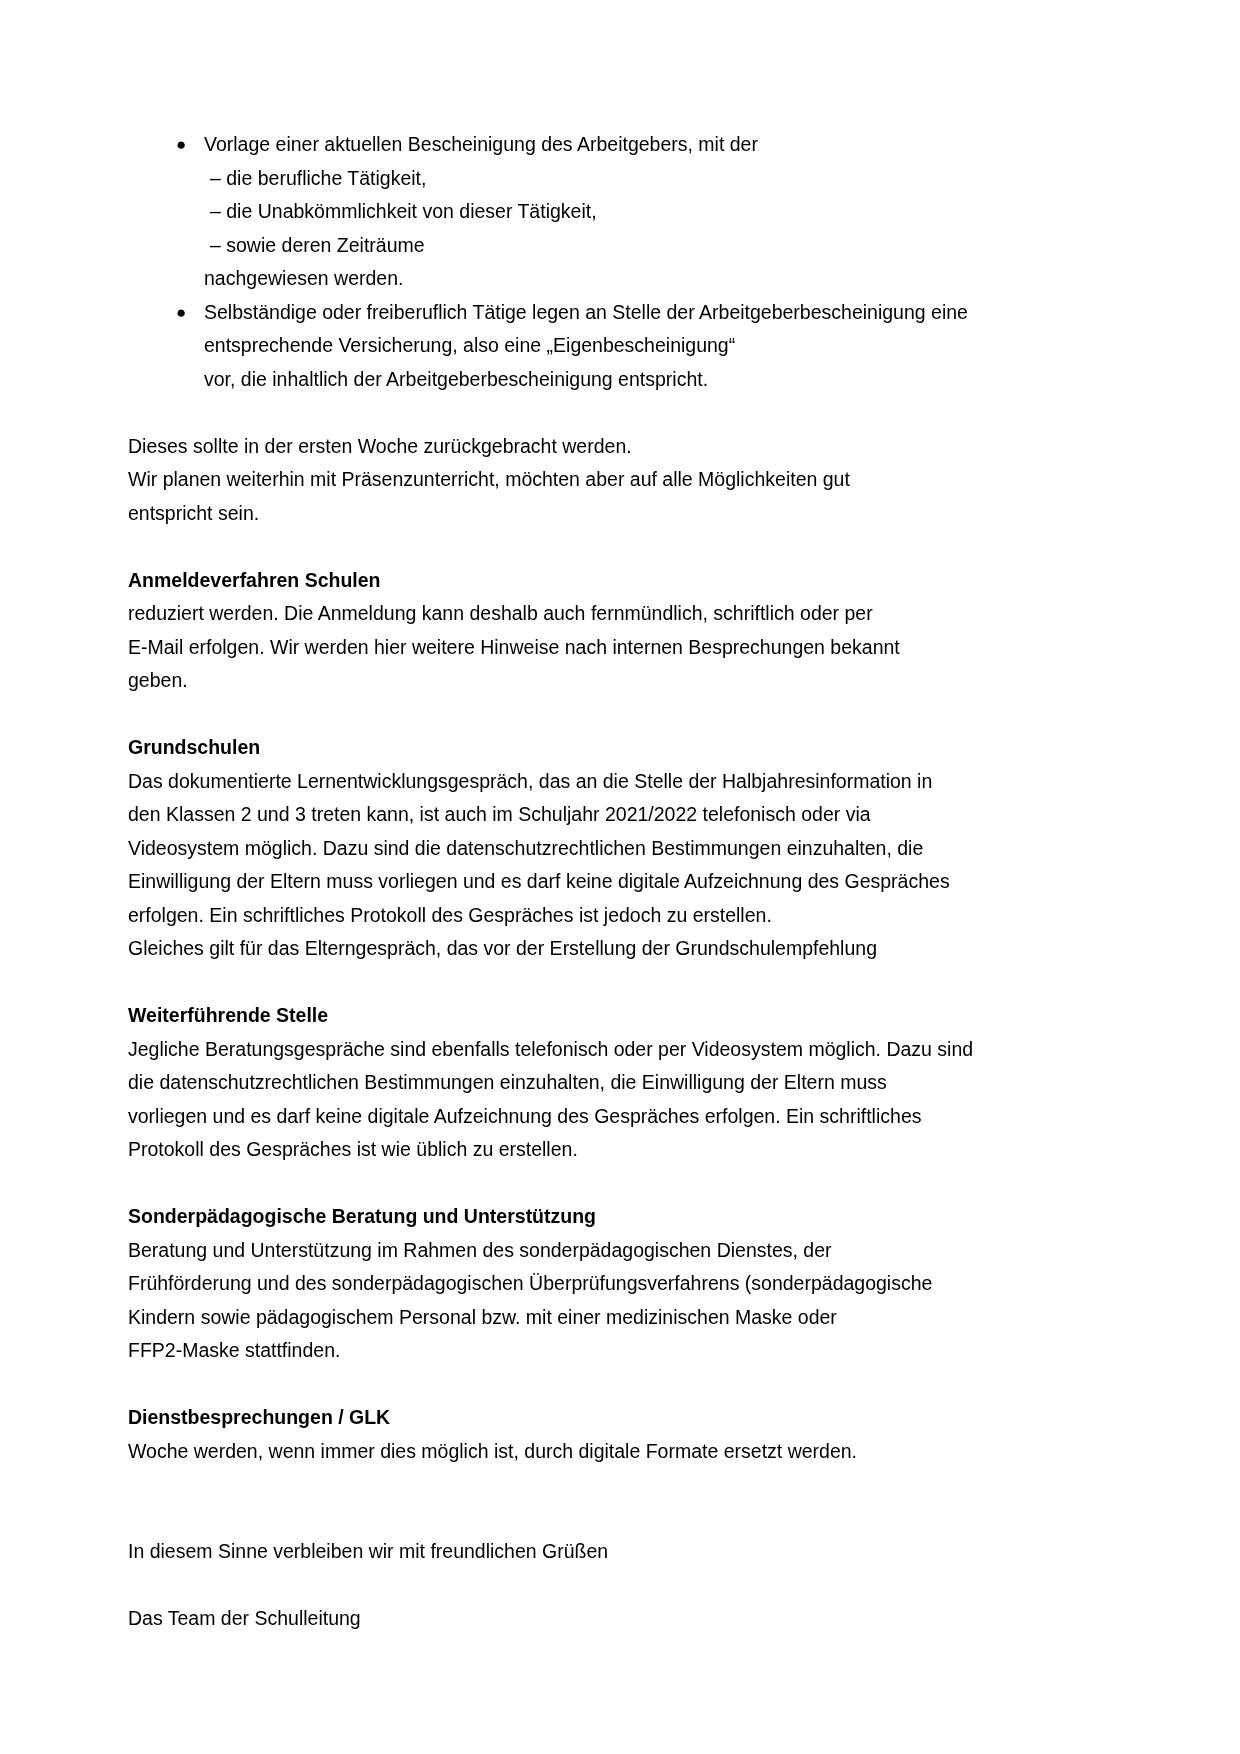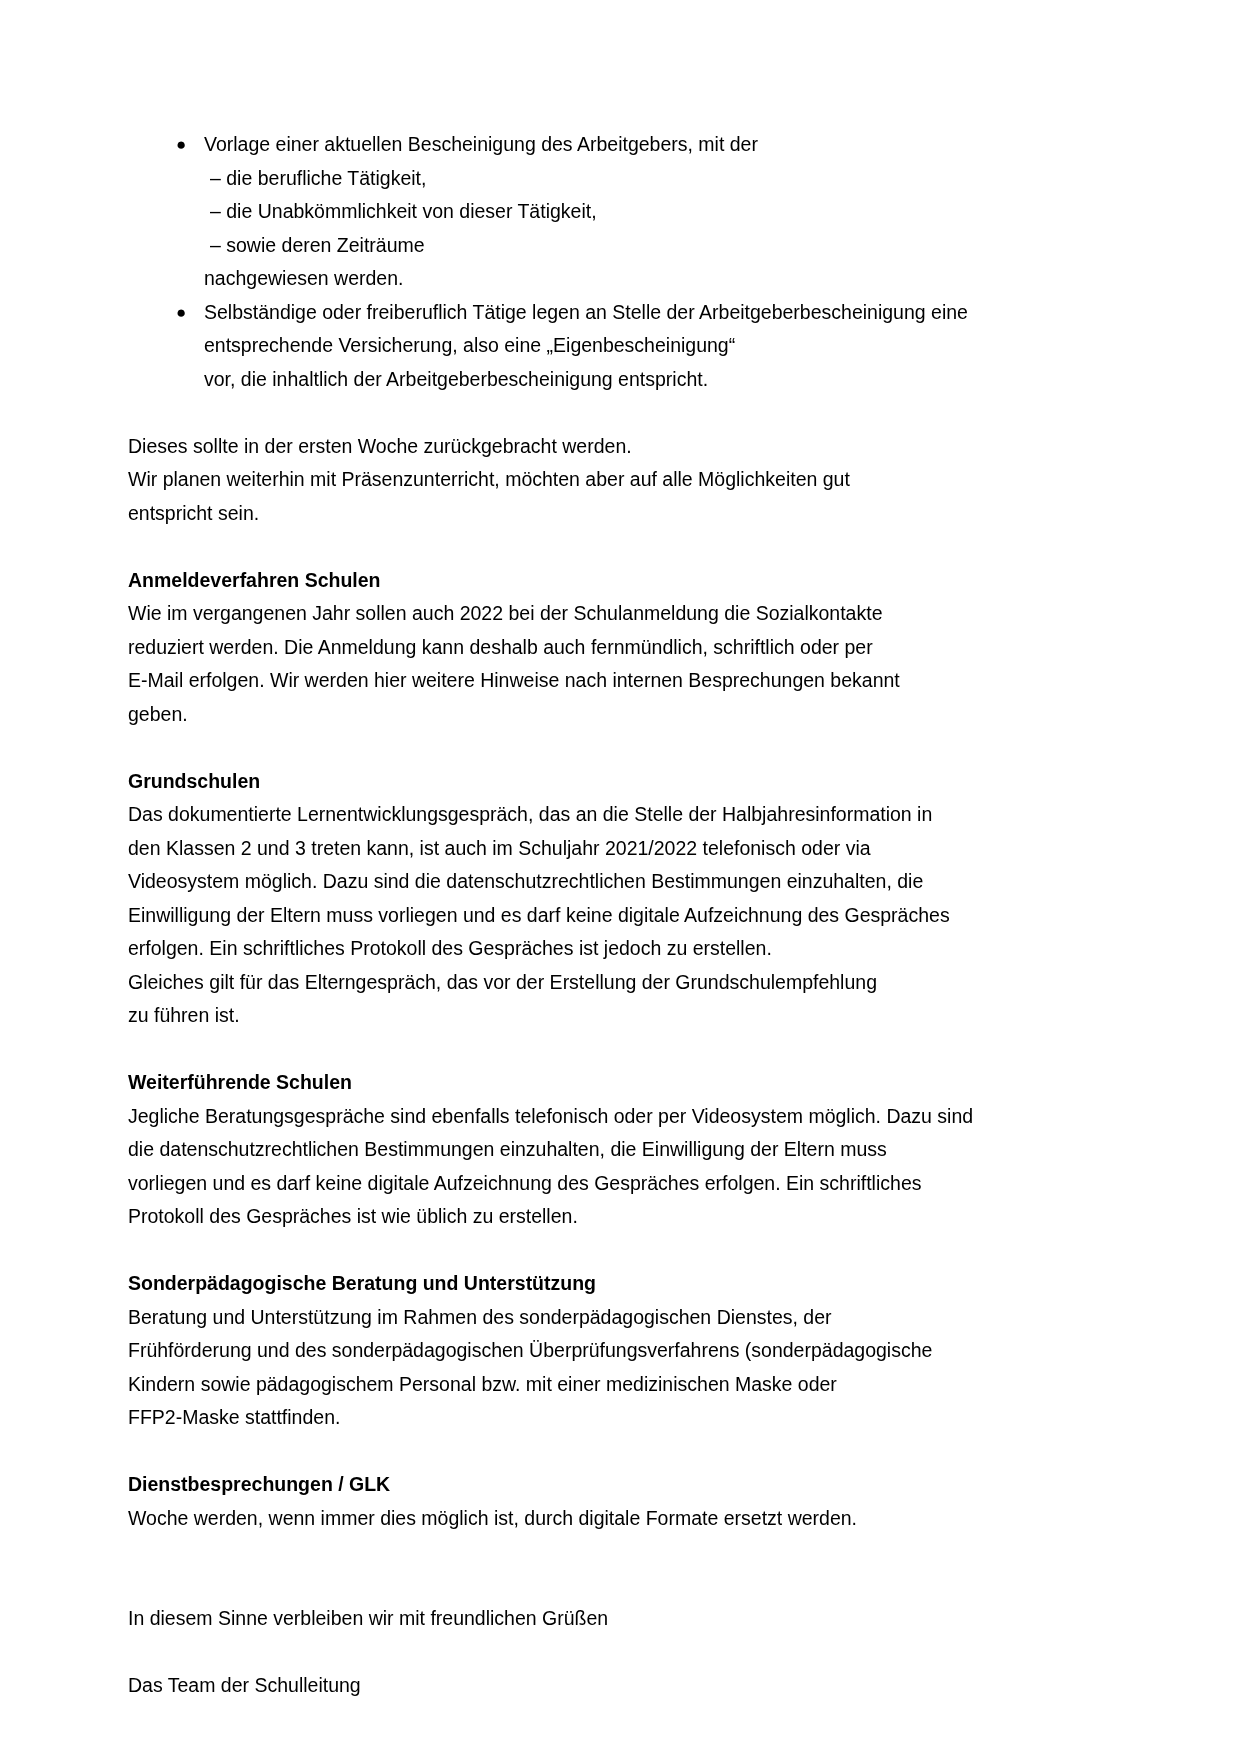--- a/index.html
+++ b/index.html
@@ -109,42 +109,40 @@
     <p class="para">
       <span class="line">Dieses sollte in der ersten Woche zurückgebracht werden.</span>
       <span class="line">Wir planen weiterhin mit Präsenzunterricht, möchten aber auf alle Möglichkeiten gut</span>
       <span class="line">entspricht sein.</span>
     </p>
 
     <div class="spacer"></div>
 
     <h2 class="section-heading">Anmeldeverfahren Schulen</h2>
     <p class="para">
-      <span class="line">Wie im vergangenen Jahr sollen auch 2022 bei der Schulanmeldung die Sozialkontakte</span>
       <span class="line">reduziert werden. Die Anmeldung kann deshalb auch fernmündlich, schriftlich oder per</span>
       <span class="line">E-Mail erfolgen. Wir werden hier weitere Hinweise nach internen Besprechungen bekannt</span>
       <span class="line">geben.</span>
     </p>
 
     <div class="spacer"></div>
 
     <h2 class="section-heading">Grundschulen</h2>
     <p class="para">
       <span class="line">Das dokumentierte Lernentwicklungsgespräch, das an die Stelle der Halbjahresinformation in</span>
       <span class="line">den Klassen 2 und 3 treten kann, ist auch im Schuljahr 2021/2022 telefonisch oder via</span>
       <span class="line">Videosystem möglich. Dazu sind die datenschutzrechtlichen Bestimmungen einzuhalten, die</span>
       <span class="line">Einwilligung der Eltern muss vorliegen und es darf keine digitale Aufzeichnung des Gespräches</span>
       <span class="line">erfolgen. Ein schriftliches Protokoll des Gespräches ist jedoch zu erstellen.</span>
       <span class="line">Gleiches gilt für das Elterngespräch, das vor der Erstellung der Grundschulempfehlung</span>
-      <span class="line">zu führen ist.</span>
     </p>
 
     <div class="spacer"></div>
 
-    <h2 class="section-heading">Weiterführende Schulen</h2>
+    <h2 class="section-heading">Weiterführende Stelle</h2>
     <p class="para">
       <span class="line">Jegliche Beratungsgespräche sind ebenfalls telefonisch oder per Videosystem möglich. Dazu sind</span>
       <span class="line">die datenschutzrechtlichen Bestimmungen einzuhalten, die Einwilligung der Eltern muss</span>
       <span class="line">vorliegen und es darf keine digitale Aufzeichnung des Gespräches erfolgen. Ein schriftliches</span>
       <span class="line">Protokoll des Gespräches ist wie üblich zu erstellen.</span>
     </p>
 
     <div class="spacer"></div>
 
     <h2 class="section-heading">Sonderpädagogische Beratung und Unterstützung</h2>

